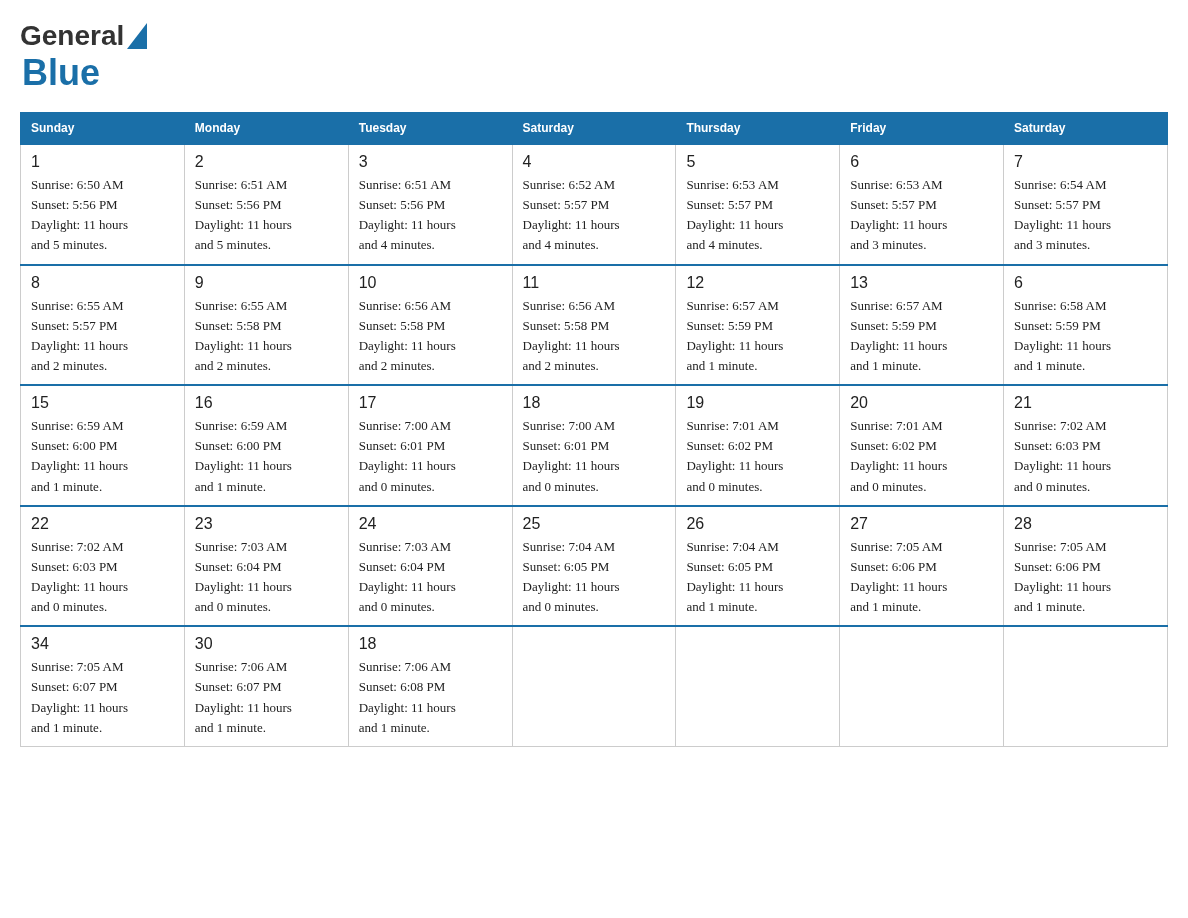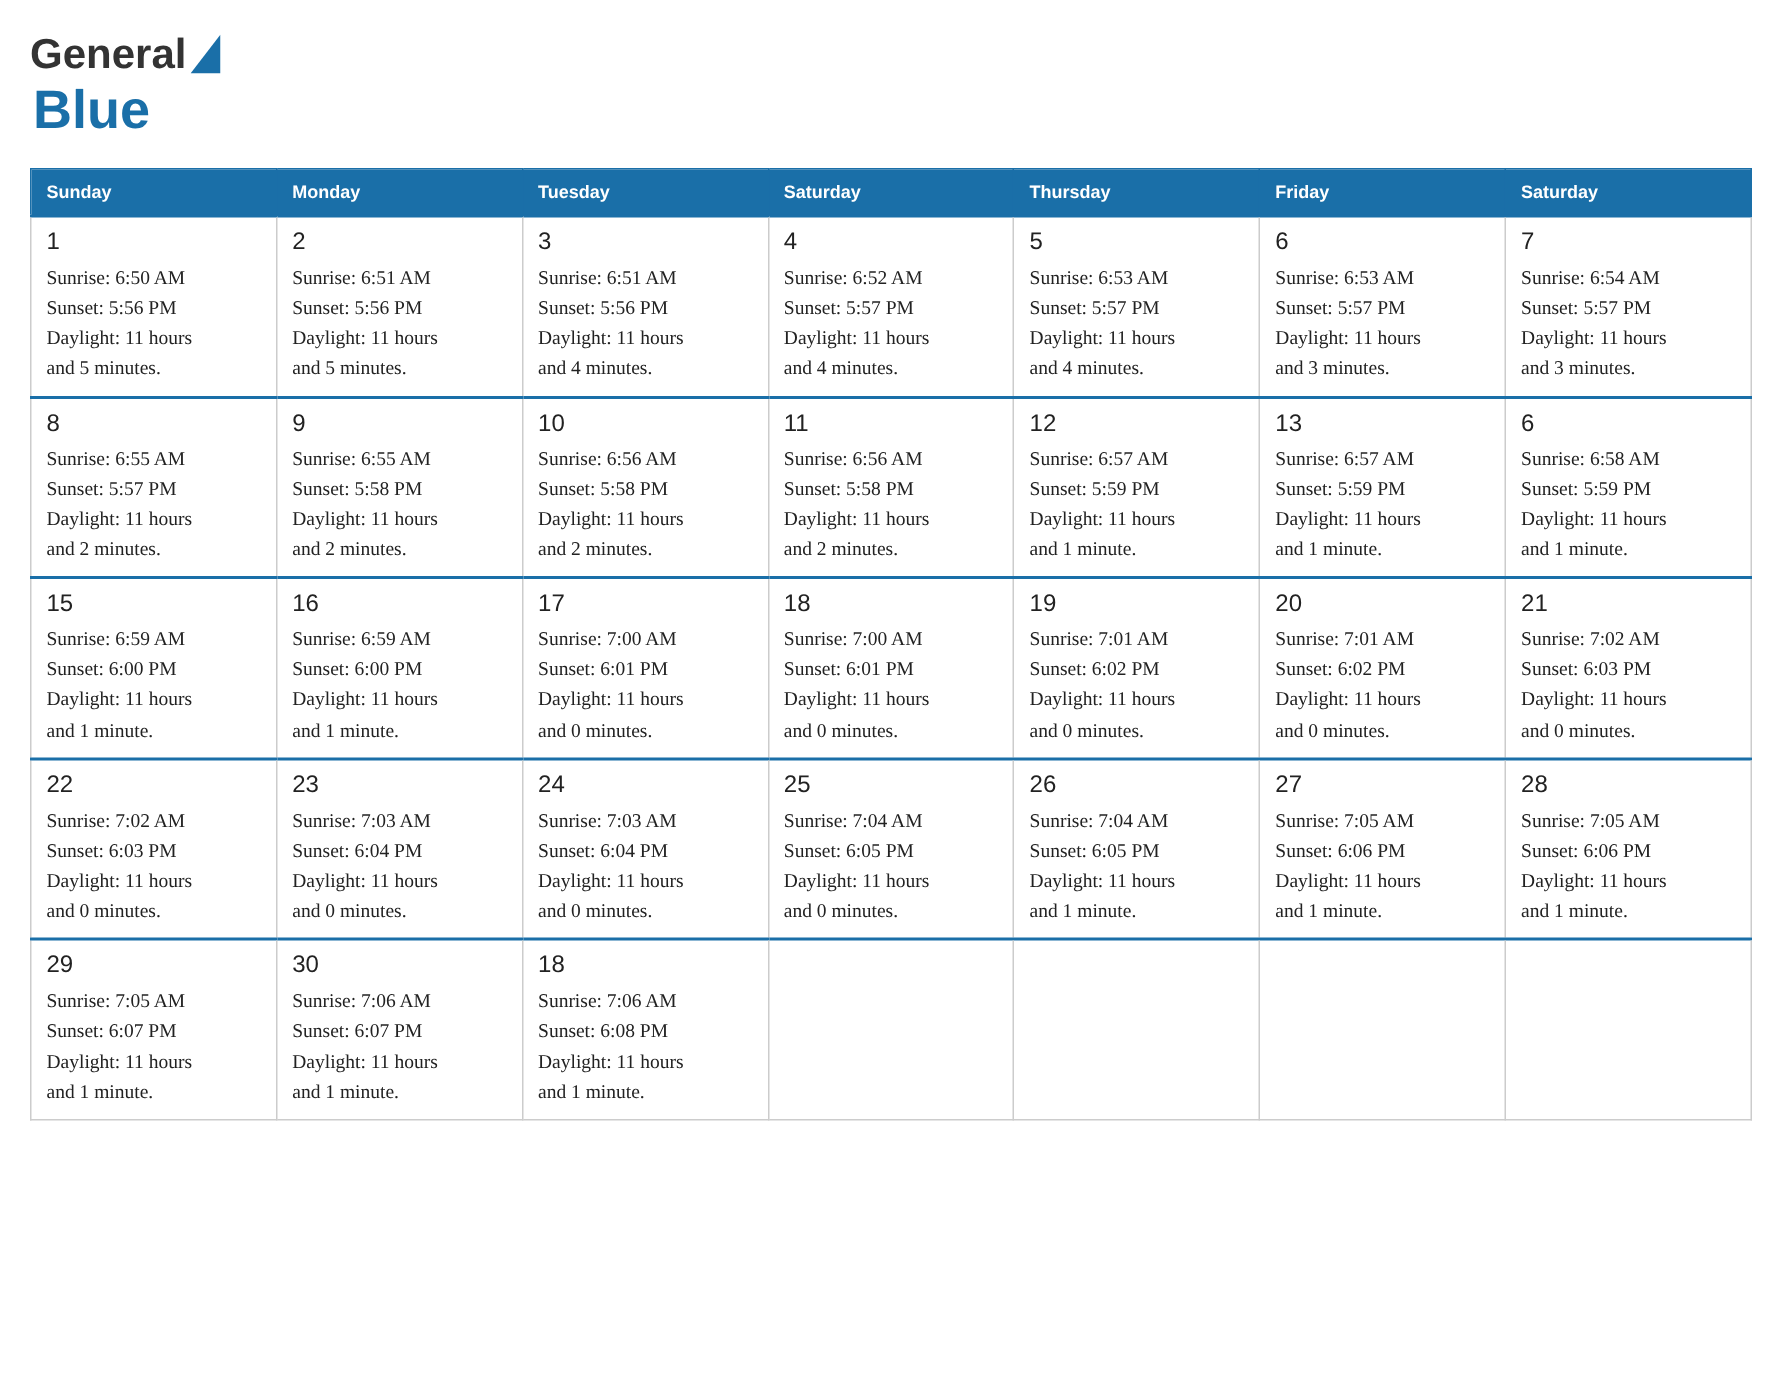--- a/index.html
+++ b/index.html
@@ -231,21 +231,21 @@
           <span class="day-number">27</span>
           <div class="day-info"><span>Sunrise: 7:05 AM</span><br><span>Sunset: 6:06 PM</span><br><span>Daylight: 11 hours</span><br><span>and 1 minute.</span></div>
         </td>
         <td>
           <span class="day-number">28</span>
           <div class="day-info"><span>Sunrise: 7:05 AM</span><br><span>Sunset: 6:06 PM</span><br><span>Daylight: 11 hours</span><br><span>and 1 minute.</span></div>
         </td>
       </tr>
       <tr>
         <td>
-          <span class="day-number">29</span>
+          <span class="day-number">34</span>
           <div class="day-info"><span>Sunrise: 7:05 AM</span><br><span>Sunset: 6:07 PM</span><br><span>Daylight: 11 hours</span><br><span>and 1 minute.</span></div>
         </td>
         <td>
           <span class="day-number">30</span>
           <div class="day-info"><span>Sunrise: 7:06 AM</span><br><span>Sunset: 6:07 PM</span><br><span>Daylight: 11 hours</span><br><span>and 1 minute.</span></div>
         </td>
         <td>
           <span class="day-number">18</span>
           <div class="day-info"><span>Sunrise: 7:06 AM</span><br><span>Sunset: 6:08 PM</span><br><span>Daylight: 11 hours</span><br><span>and 1 minute.</span></div>
         </td>

